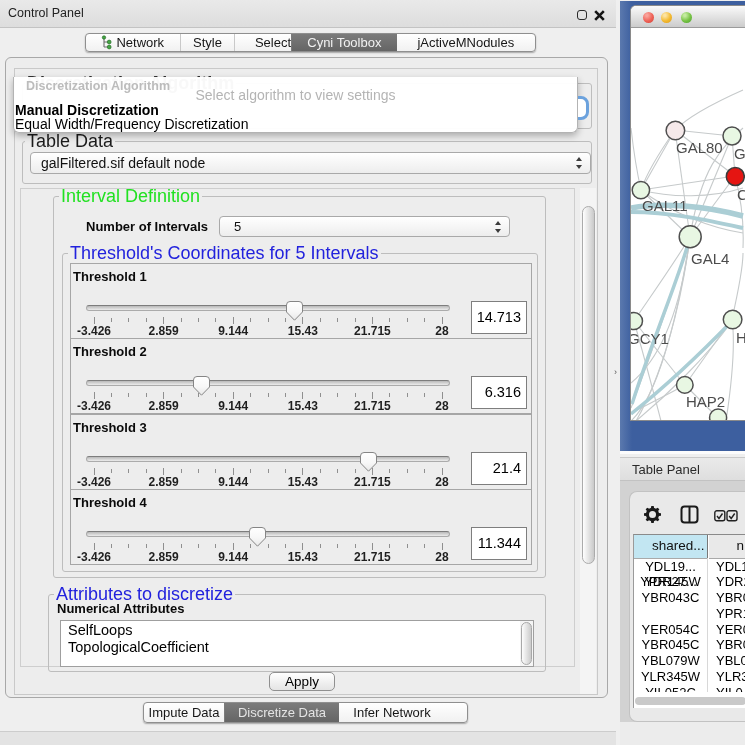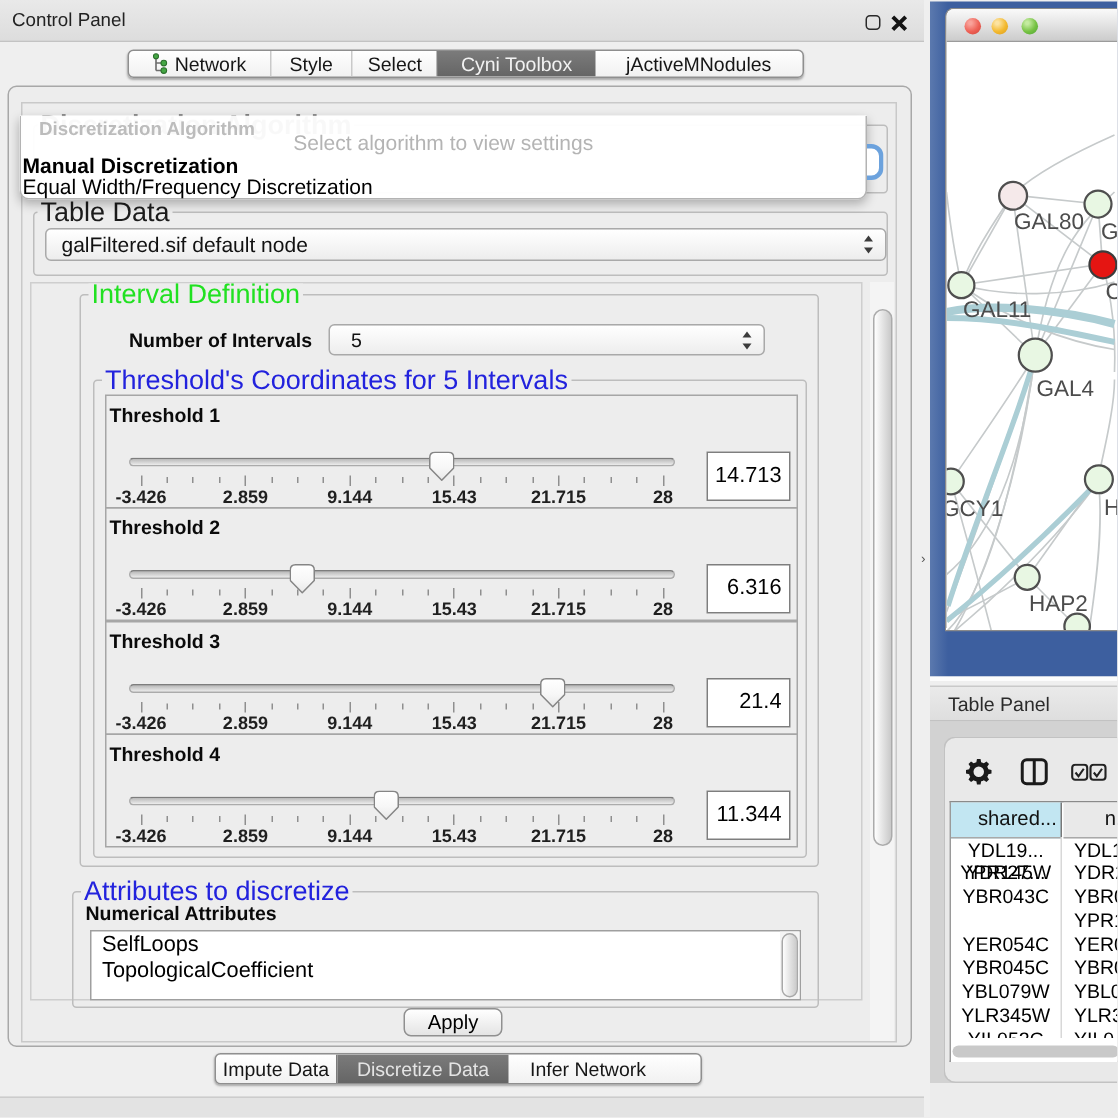--- a/index.html
+++ b/index.html
@@ -151,21 +151,21 @@
     </div>
 
   <div id="tabbar" class="abs">
     <div class="seg" style="width:94px;"><span class="neticon"><svg width="11" height="15" viewBox="0 0 11 15">
       <path d="M3,3 L3,12 M3,7 L8,7 M3,12 L8,12" stroke="#6e6e6e" stroke-width="1.1" fill="none"></path>
       <circle cx="3" cy="2.5" r="1.7" fill="#44a644" stroke="#2c702c" stroke-width="0.7"></circle>
       <circle cx="8.2" cy="7" r="1.9" fill="#44a644" stroke="#2c702c" stroke-width="0.7"></circle>
       <circle cx="8.2" cy="12" r="1.9" fill="#44a644" stroke="#2c702c" stroke-width="0.7"></circle>
     </svg></span>Network</div>
     <div class="seg" style="width:55px;">Style</div>
-    <div class="seg" style="width:57px;">Select</div>
+    <div class="seg" style="width:57px;text-align:right;">Select</div>
     <div class="seg dark" style="width:106px;">Cyni Toolbox</div>
     <div class="seg" style="width:139px;">jActiveMNodules</div>
   </div>
 
   <div id="outer" class="abs"></div>
   <div id="content" class="abs"></div>
   <div id="subpanel" class="abs"></div>
 
   <div class="group" style="left:22px; top:83px; width:570px; height:46px;">
     <div class="gtitle" style="left:2px; font-weight:bold; color:#333;">Discretization Algorithm</div>

